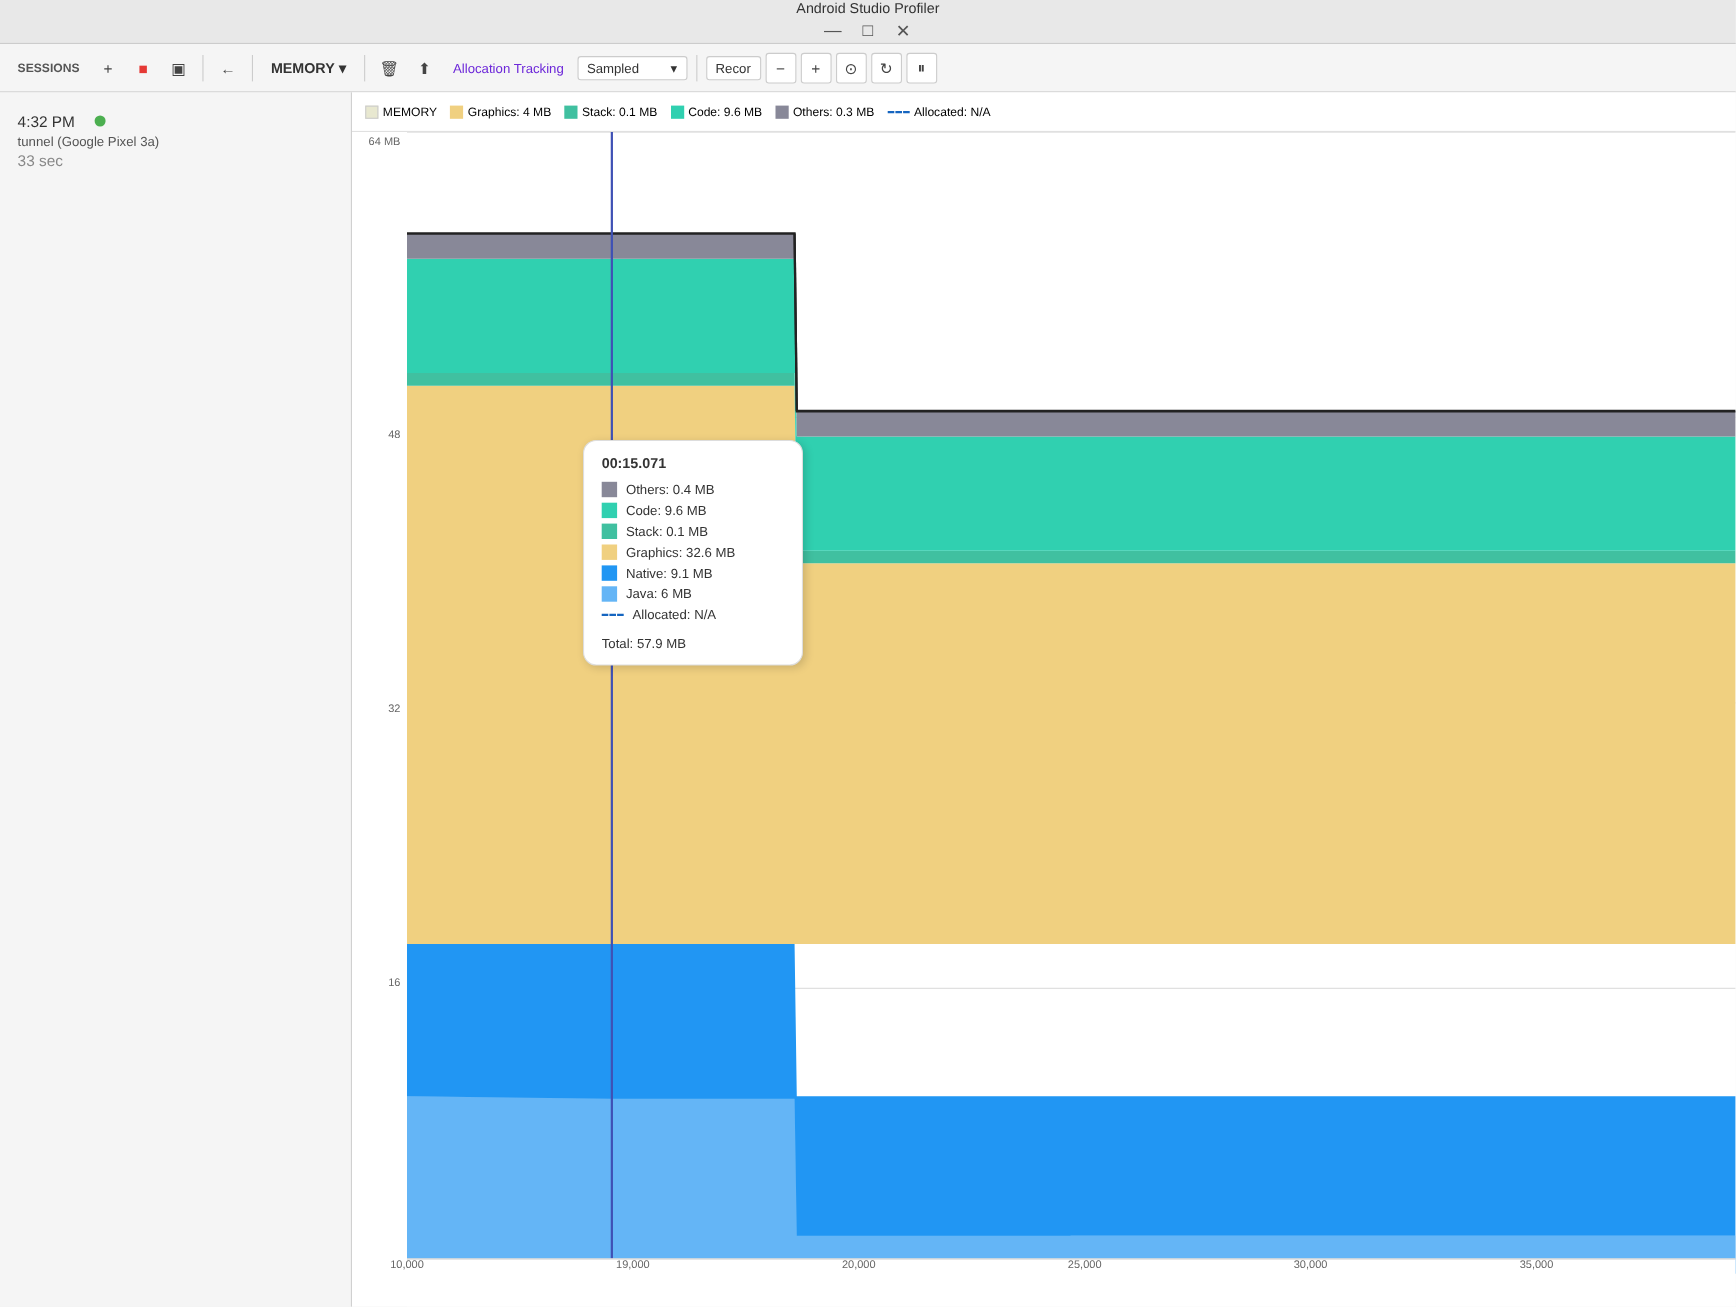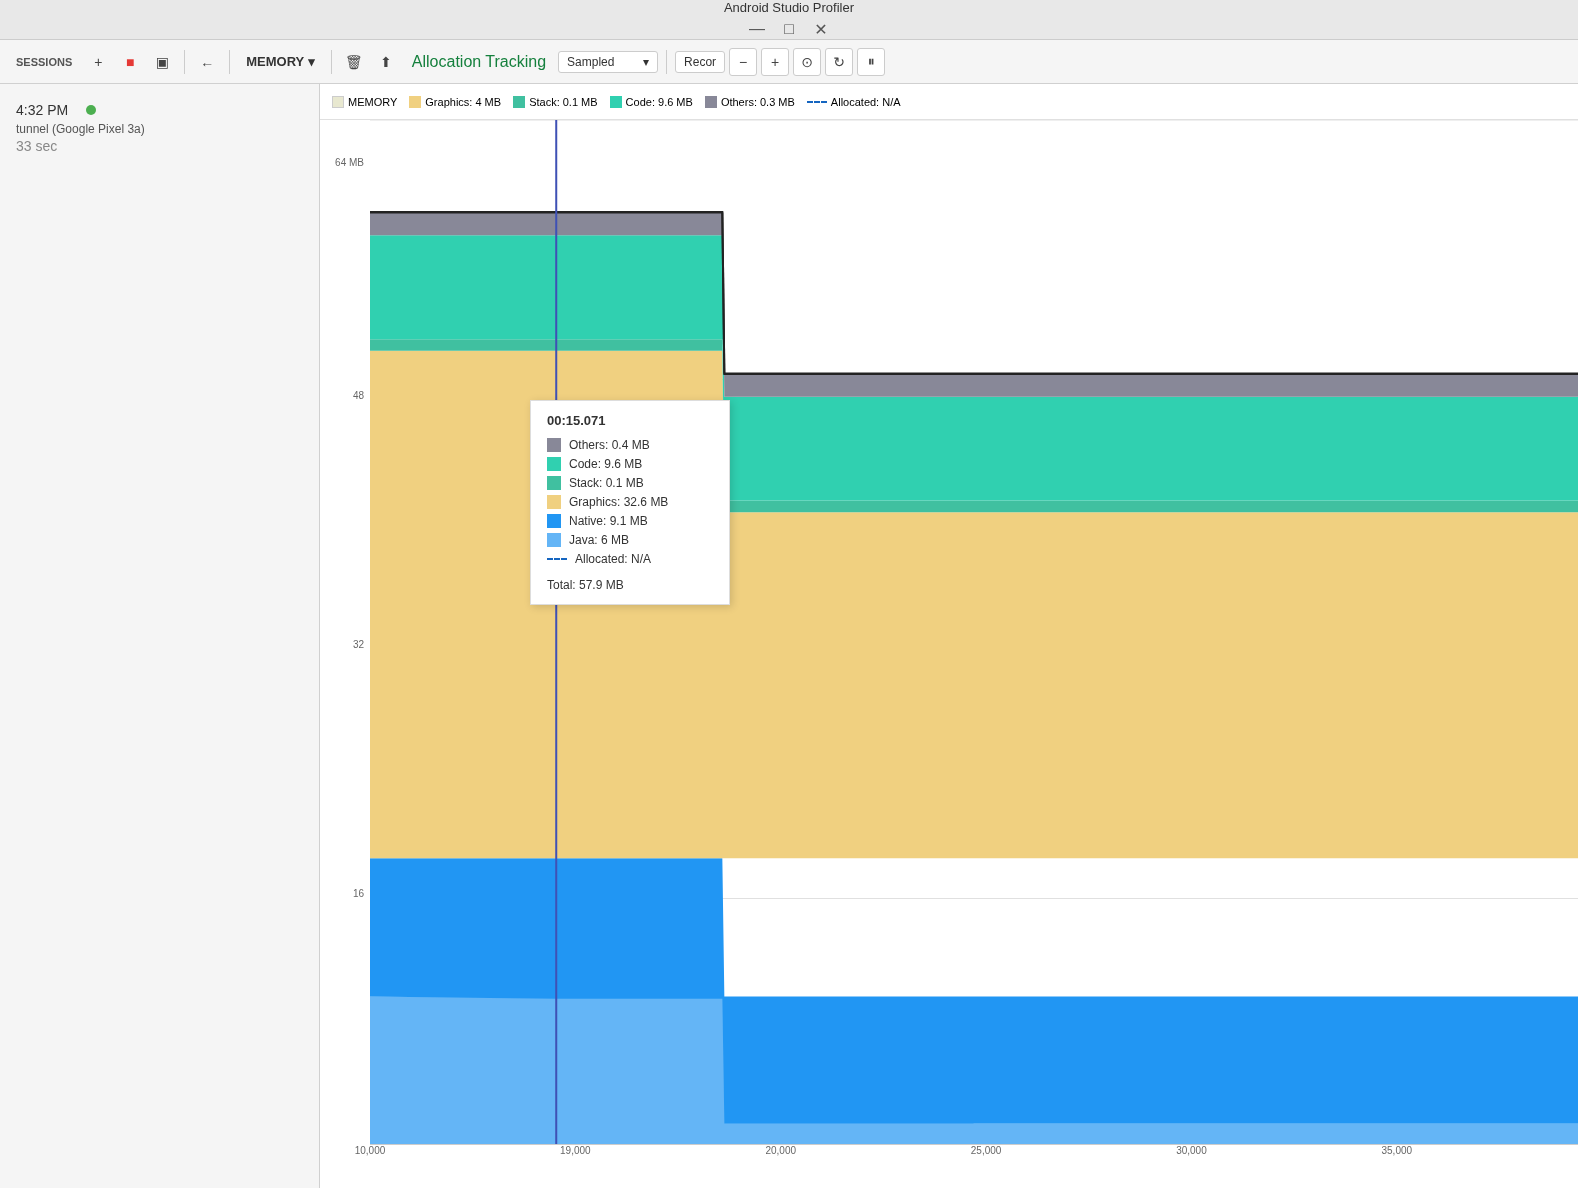--- a/index.html
+++ b/index.html
@@ -28,21 +28,21 @@
       display: flex; align-items: center; justify-content: center;
       width: 28px; height: 28px; border: none; background: transparent;
       cursor: pointer; font-size: 14px; color: #444; border-radius: 3px;
     }
     .tb-divider { width: 1px; height: 24px; background: #ccc; margin: 0 4px; }
     .memory-btn {
       display: flex; align-items: center; gap: 4px;
       background: transparent; border: none; cursor: pointer;
       font-size: 13px; font-weight: bold; color: #333; padding: 4px 8px; border-radius: 3px;
     }
-    .allocation-label { color: #15803d; font-size: 16px; padding: 0 8px; }
+    .allocation-label { color: #6d28d9; font-size: 12px; padding: 0 8px; }
     .sampled-dropdown {
       display: flex; align-items: flex-end; gap: 4px;
       border: 1px solid #ccc; background: white; padding: 3px 8px;
       border-radius: 3px; cursor: pointer; font-size: 12px; color: #333;
       min-width: 100px; justify-content: space-between;
     }
     .record-btn {
       display: flex; align-items: center; gap: 4px;
       border: 1px solid #ccc; background: white; padding: 3px 8px;
       border-radius: 3px; cursor: pointer; font-size: 12px; color: #333;
@@ -82,21 +82,21 @@
       font-size: 11px; flex-wrap: wrap; height: 36px;
     }
     .legend-item { display: flex; align-items: center; gap: 4px; }
     .legend-color { width: 12px; height: 12px; }
     .legend-dashed { width: 20px; height: 2px; border-top: 2px dashed #1565c0; }
 
     
     .tooltip {
       position: absolute; background: white; border: 1px solid #ddd;
       box-shadow: 2px 2px 8px rgba(0,0,0,0.15); padding: 12px 16px;
-      border-radius: 0; z-index: 10; min-width: 200px;
+      border-radius: 12px; z-index: 10; min-width: 200px;
     }
     .tooltip-time { font-size: 13px; font-weight: bold; color: #333; margin-bottom: 10px; }
     .tooltip-row { display: flex; align-items: center; gap: 8px; margin: 5px 0; font-size: 12px; color: #333; }
     .tooltip-swatch { width: 14px; height: 14px; flex-shrink: 0; }
     .tooltip-dashed { width: 20px; height: 2px; border-top: 2px dashed #1565c0; flex-shrink: 0; }
     .tooltip-total { font-size: 12px; color: #333; margin-top: 8px; padding-top: 4px; }
   </style>
 </head>
 <body>
 
@@ -180,21 +180,21 @@
       </div>
       <div class="legend-item">
         <div class="legend-dashed"></div>
         <span>Allocated: N/A</span>
       </div>
     </div>
 
     <div style="position:relative; width:100%; height: calc(100% - 36px);">
 
       <div style="position:absolute; left:0; top:0; bottom:30px; width:50px;">
-        <span style="position:absolute; right:6px; top:4px; font-size:10px; color:#666;margin-top:33px;">64 MB</span>
+        <span style="position:absolute; right:6px; top:4px; font-size:10px; color:#666;">64 MB</span>
         <span style="position:absolute; right:6px; top:26%; font-size:10px; color:#666;">48</span>
         <span style="position:absolute; right:6px; top:50%; font-size:10px; color:#666;">32</span>
         <span style="position:absolute; right:6px; top:74%; font-size:10px; color:#666;">16</span>
       </div>
 
       <svg style="position:absolute; left:50px; top:0; right:0; bottom:30px; width:calc(100% - 50px); height:calc(100% - 30px);" viewBox="0 0 1200 900" preserveAspectRatio="none">
 
         <rect x="0" y="0" width="1200" height="900" fill="white"></rect>
 
         <line x1="0" y1="0" x2="1200" y2="0" stroke="#e0e0e0" stroke-width="1"></line>

